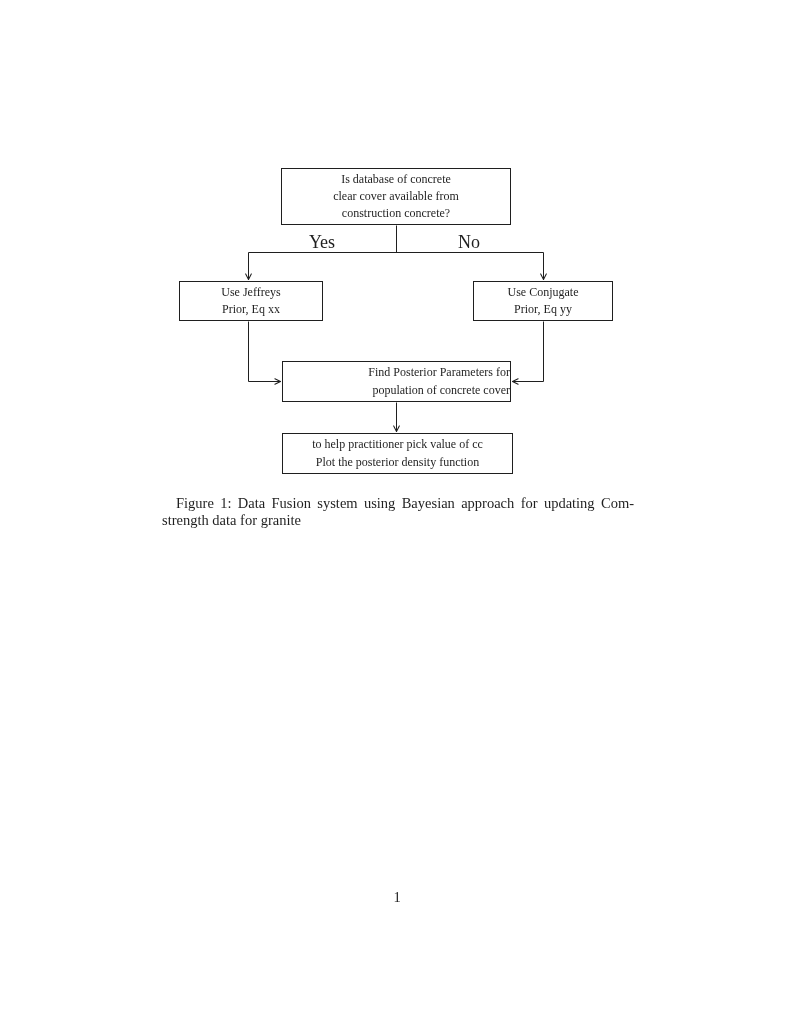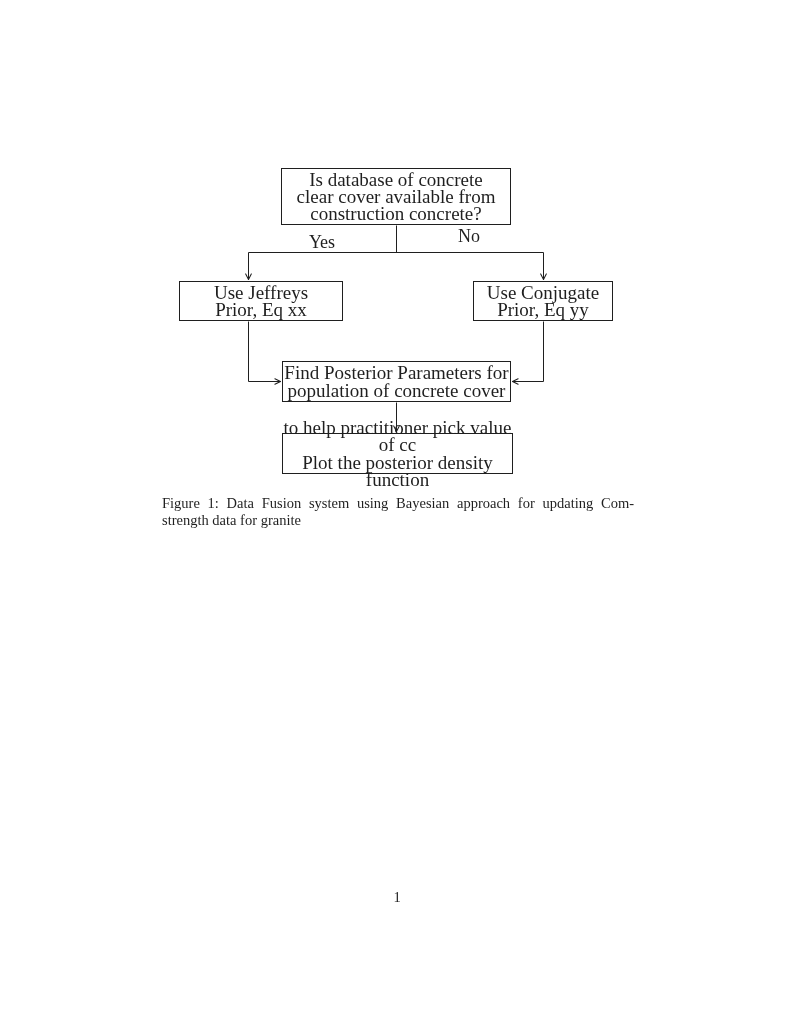--- a/index.html
+++ b/index.html
@@ -25,48 +25,49 @@
   .fc-box {
     position: absolute;
     box-sizing: border-box;
     border: 1px solid #1f1f1f;
     background: #ffffff;
     display: flex;
     flex-direction: column;
     justify-content: center;
     align-items: center;
     text-align: center;
-    font-size: 19px;
+    font-size: 12px;
     line-height: 17.3px;
   }
   #box-top    { left: 281px; top: 168px; width: 230px; height: 57px; }
-  #box-left   { left: 179px; top: 281px; width: 164px; height: 40px; }
+  #box-left   { left: 179px; top: 281px; width: 144px; height: 40px; }
   #box-right  { left: 473px; top: 281px; width: 140px; height: 40px; }
-  #box-middle { left: 282px; top: 361px; width: 229px; height: 41px; }
+  #box-middle { left: 282px; top: 361px; width: 229px; height: 41px; align-items: flex-end; }
   #box-bottom { left: 282px; top: 433px; width: 231px; height: 41px; }
   .branch-label {
     position: absolute;
     font-size: 18px;
     line-height: 17px;
     text-align: center;
     width: 44px;
   }
   #label-yes { left: 300px; top: 234px; }
-  #label-no  { left: 447px; top: 228px; }
+  #label-no  { left: 447px; top: 234px; }
   .caption {
     position: absolute;
     left: 162px;
     top: 495px;
     width: 472px;
     font-size: 14.5px;
     line-height: 17.3px;
   }
   .caption-line.justify {
     text-align: justify;
     text-align-last: justify;
+    margin-left: 14px;
   }
   .math-var {
     font-style: italic;
   }
   sub.math-sub {
     font-style: italic;
     font-size: 10px;
     line-height: 0;
   }
   .page-number {

